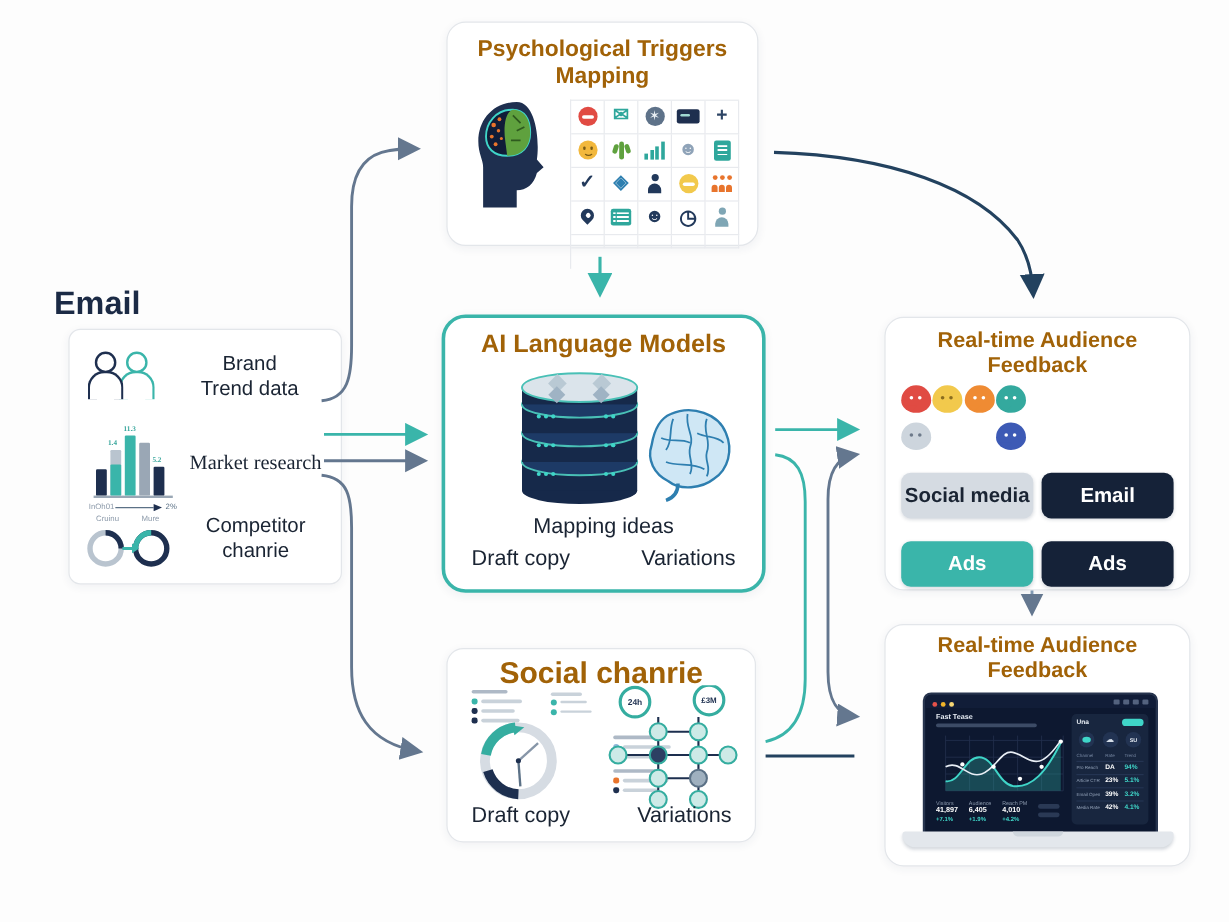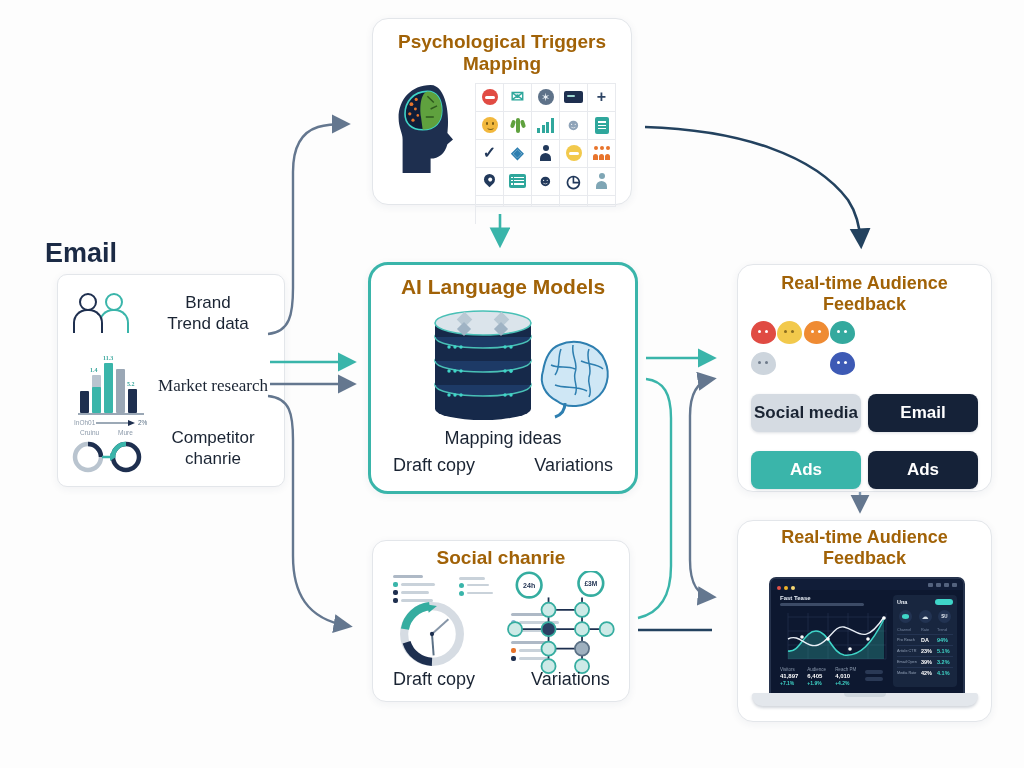--- a/index.html
+++ b/index.html
@@ -102,21 +102,21 @@
   .fbtn.wide{width:113px;}
   .bubbles{width:104px;display:flex;flex-wrap:wrap;justify-content:space-between;align-content:space-between;height:56px;padding-top:2px;box-sizing:border-box;}
   .bubble{position:relative;width:25px;height:23px;border-radius:50% 50% 50% 50%/55% 55% 45% 45%;}
   .bubble::before{content:"";position:absolute;left:7px;top:9px;width:3px;height:3px;border-radius:50%;
                   background:var(--eye);box-shadow:7px 0 0 var(--eye);}
   .bubble::after{content:"";position:absolute;left:3px;bottom:-4px;width:0;height:0;
                  border:5px solid transparent;border-top-color:inherit;}
 
   
   .social{left:372px;top:540px;width:256px;height:160px;border-radius:14px;}
-  .social h2{font-size:19px;padding-top:6px;}
+  .social h2{font-size:25px;padding-top:6px;}
   .leg{position:absolute;font-size:0;}
   .leg .hrow{height:3px;background:#aeb9c6;border-radius:2px;margin-bottom:4px;}
   .leg .lrow{display:flex;align-items:center;margin-bottom:3px;}
   .leg .dot{width:5px;height:5px;border-radius:2px;margin-right:3px;}
   .leg .ln{height:2.5px;background:#c9d2da;border-radius:2px;}
   .soc-label{position:absolute;font-size:18px;color:#1a2433;}
 
   
   .fb-bottom{left:737px;top:520px;width:253px;height:200px;}
   .fb-bottom h2{font-size:18px;padding-top:6px;}

